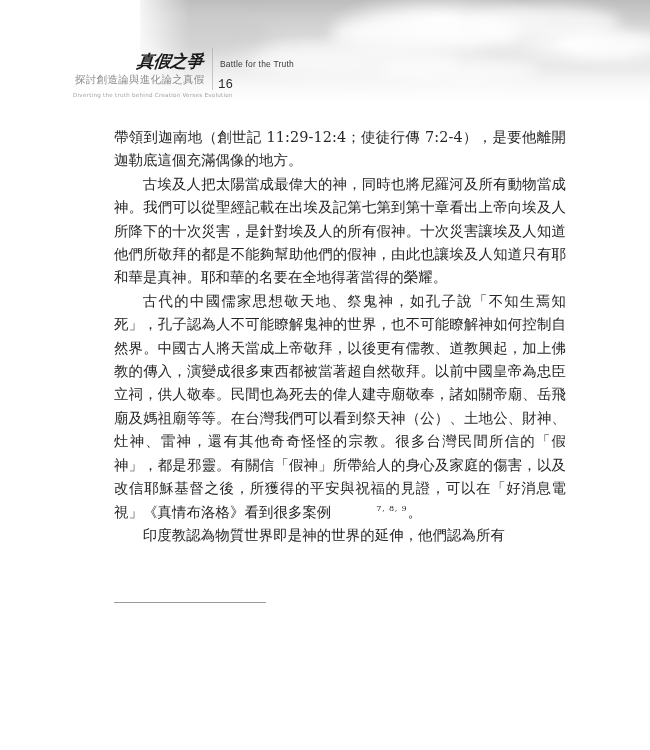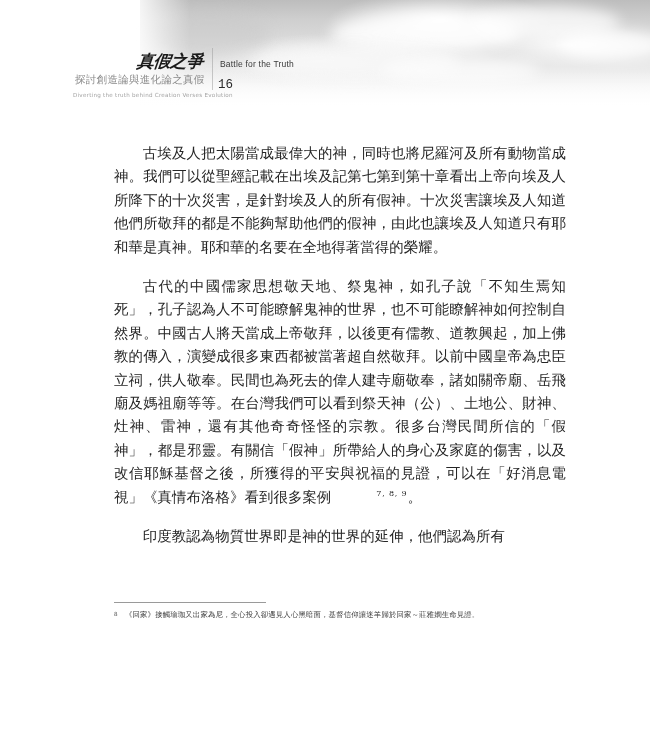--- a/index.html
+++ b/index.html
@@ -133,21 +133,21 @@
   .para {
     margin: 0 0 0 0;
     font-family: "DejaVu Serif", "Liberation Serif", serif;
     font-size: 14.4px;
     line-height: 23.4px;
     color: #262626;
     text-align: justify;
     text-justify: inter-character;
     letter-spacing: 0.1px;
   }
-  .para.indent { text-indent: 2em; margin-top: 16px; }
+  .para.indent { text-indent: 2em; }
   sup.fnref {
     font-size: 8px;
     vertical-align: super;
     line-height: 0;
     letter-spacing: 0.8px;
     padding-left: 45px;
   }
 
   
   #footnotes {
@@ -208,35 +208,34 @@
   </div>
   <div class="mast-row3">
     <span class="mast-en-sub">Diverting the truth behind Creation Verses Evolution</span>
   </div>
 </div>
 <div class="mast-rule"></div>
 <div id="page-number">16</div>
 
 <div id="body-text">
 
+  <p class="para">
+    <span>帶領到迦南地（創世記 11:29-12:4；使徒行傳 7:2-4），是要他離開迦勒底這個充滿偶像的地方。</span>
+  </p>
 
   <p class="para indent">
     <span>古埃及人把太陽當成最偉大的神，同時也將尼羅河及所有動物當成神。我們可以從聖經記載在出埃及記第七第到第十章看出上帝向埃及人所降下的十次災害，是針對埃及人的所有假神。十次災害讓埃及人知道他們所敬拜的都是不能夠幫助他們的假神，由此也讓埃及人知道只有耶和華是真神。耶和華的名要在全地得著當得的榮耀。</span>
   </p>
 
   <p class="para indent"><span>古代的中國儒家思想敬天地、祭鬼神，如孔子說「不知生焉知死」，孔子認為人不可能瞭解鬼神的世界，也不可能瞭解神如何控制自然界。中國古人將天當成上帝敬拜，以後更有儒教、道教興起，加上佛教的傳入，演變成很多東西都被當著超自然敬拜。以前中國皇帝為忠臣立祠，供人敬奉。民間也為死去的偉人建寺廟敬奉，諸如關帝廟、岳飛廟及媽祖廟等等。在台灣我們可以看到祭天神（公）、土地公、財神、灶神、雷神，還有其他奇奇怪怪的宗教。很多台灣民間所信的「假神」，都是邪靈。有關信「假神」所帶給人的身心及家庭的傷害，以及改信耶穌基督之後，所獲得的平安與祝福的見證，可以在「好消息電視」《真情布洛格》看到很多案例</span><sup class="fnref">7, 8, 9</sup><span>。</span></p>
 
   <p class="para indent">
     <span>印度教認為物質世界即是神的世界的延伸，他們認為所有</span>
   </p>
 
 </div>
 
 <div id="footnotes">
   <div class="fn-rule"></div>
 
 
-  <div class="fn-item">
-    <span class="fn-marker">8</span>
-    <span class="fn-text">《回家》接觸瑜珈又出家為尼，全心投入卻遇見人心黑暗面，基督信仰讓迷羊歸於回家～莊雅嫻生命見證。</span>
-  </div>
 
 </div>
 
 </body></html>

